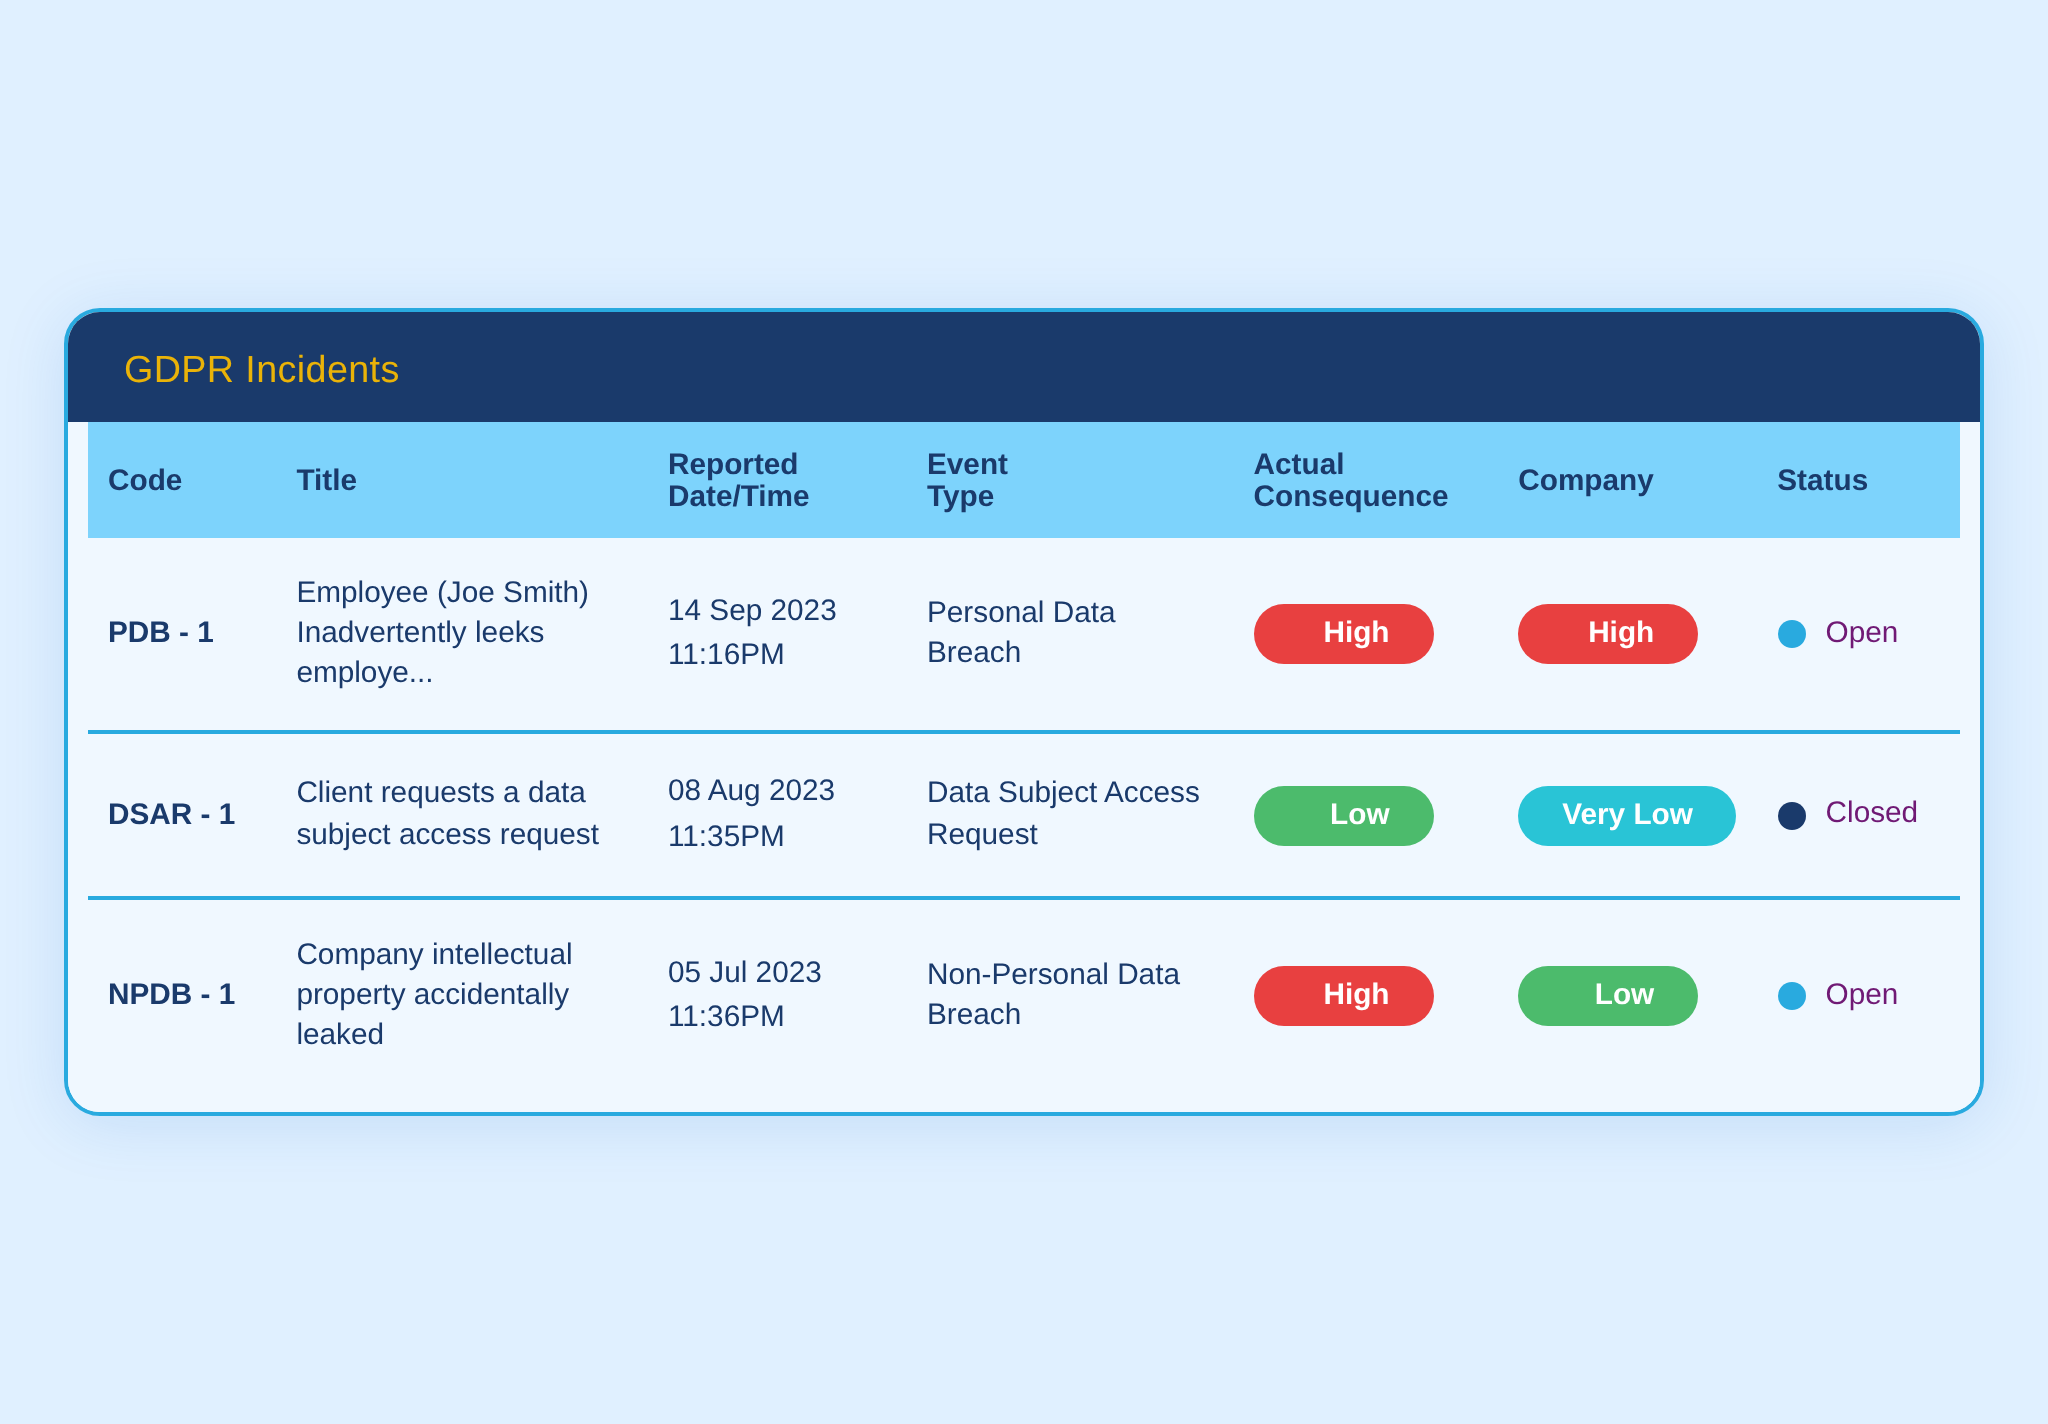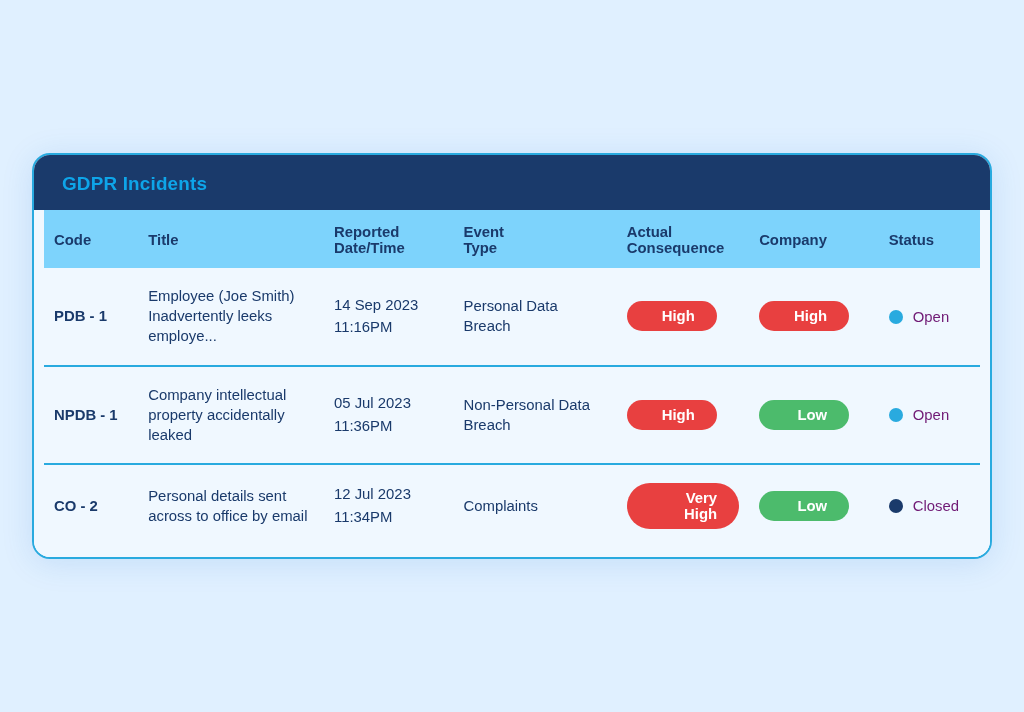--- a/index.html
+++ b/index.html
@@ -14,24 +14,24 @@
     .card {
       background: #fff;
       border-radius: 18px;
       box-shadow: 0 4px 32px rgba(0,100,200,0.13);
       width: 960px;
       overflow: hidden;
       border: 2.5px solid #29aadf;
     }
     .card-header {
       background: #1a3a6b;
-      color: #0ea5e9;
+      color: #eab308;
       padding: 18px 28px 15px 28px;
       font-size: 1.18rem;
-      font-weight: 700;
+      font-weight: 400;
       letter-spacing: 0.01em;
     }
     .table-wrap {
       padding: 0 10px 10px 10px;
       background: #f0f8ff;
     }
     table {
       width: 100%;
       border-collapse: collapse;
       background: #f0f8ff;
@@ -131,47 +131,47 @@
     </td>
     <td>
       <span class="badge badge-high">High</span>
     </td>
     <td>
       <span class="status-dot dot-open"></span>
       <span class="status-label">Open</span>
     </td>
   </tr>
           <tr>
+    <td class="code-cell">DSAR - 1</td>
+    <td class="title-cell">Client requests a data subject access request</td>
+    <td class="date-cell">08 Aug 2023<br>11:35PM</td>
+    <td class="event-cell">Data Subject Access Request</td>
+    <td>
+      <span class="badge badge-low">Low</span>
+    </td>
+    <td>
+      <span class="badge badge-very-low">Very Low</span>
+    </td>
+    <td>
+      <span class="status-dot dot-closed"></span>
+      <span class="status-label">Closed</span>
+    </td>
+  </tr>
+          <tr>
     <td class="code-cell">NPDB - 1</td>
     <td class="title-cell">Company intellectual property accidentally leaked</td>
     <td class="date-cell">05 Jul 2023<br>11:36PM</td>
     <td class="event-cell">Non-Personal Data Breach</td>
     <td>
       <span class="badge badge-high">High</span>
     </td>
     <td>
       <span class="badge badge-low">Low</span>
     </td>
     <td>
       <span class="status-dot dot-open"></span>
       <span class="status-label">Open</span>
     </td>
   </tr>
-          <tr>
-    <td class="code-cell">CO - 2</td>
-    <td class="title-cell">Personal details sent across to office by email</td>
-    <td class="date-cell">12 Jul 2023<br>11:34PM</td>
-    <td class="event-cell">Complaints</td>
-    <td>
-      <span class="badge badge-very-high">Very High</span>
-    </td>
-    <td>
-      <span class="badge badge-low">Low</span>
-    </td>
-    <td>
-      <span class="status-dot dot-closed"></span>
-      <span class="status-label">Closed</span>
-    </td>
-  </tr>
         </tbody>
     </table>
   </div>
 </div>
 
 </body></html>

